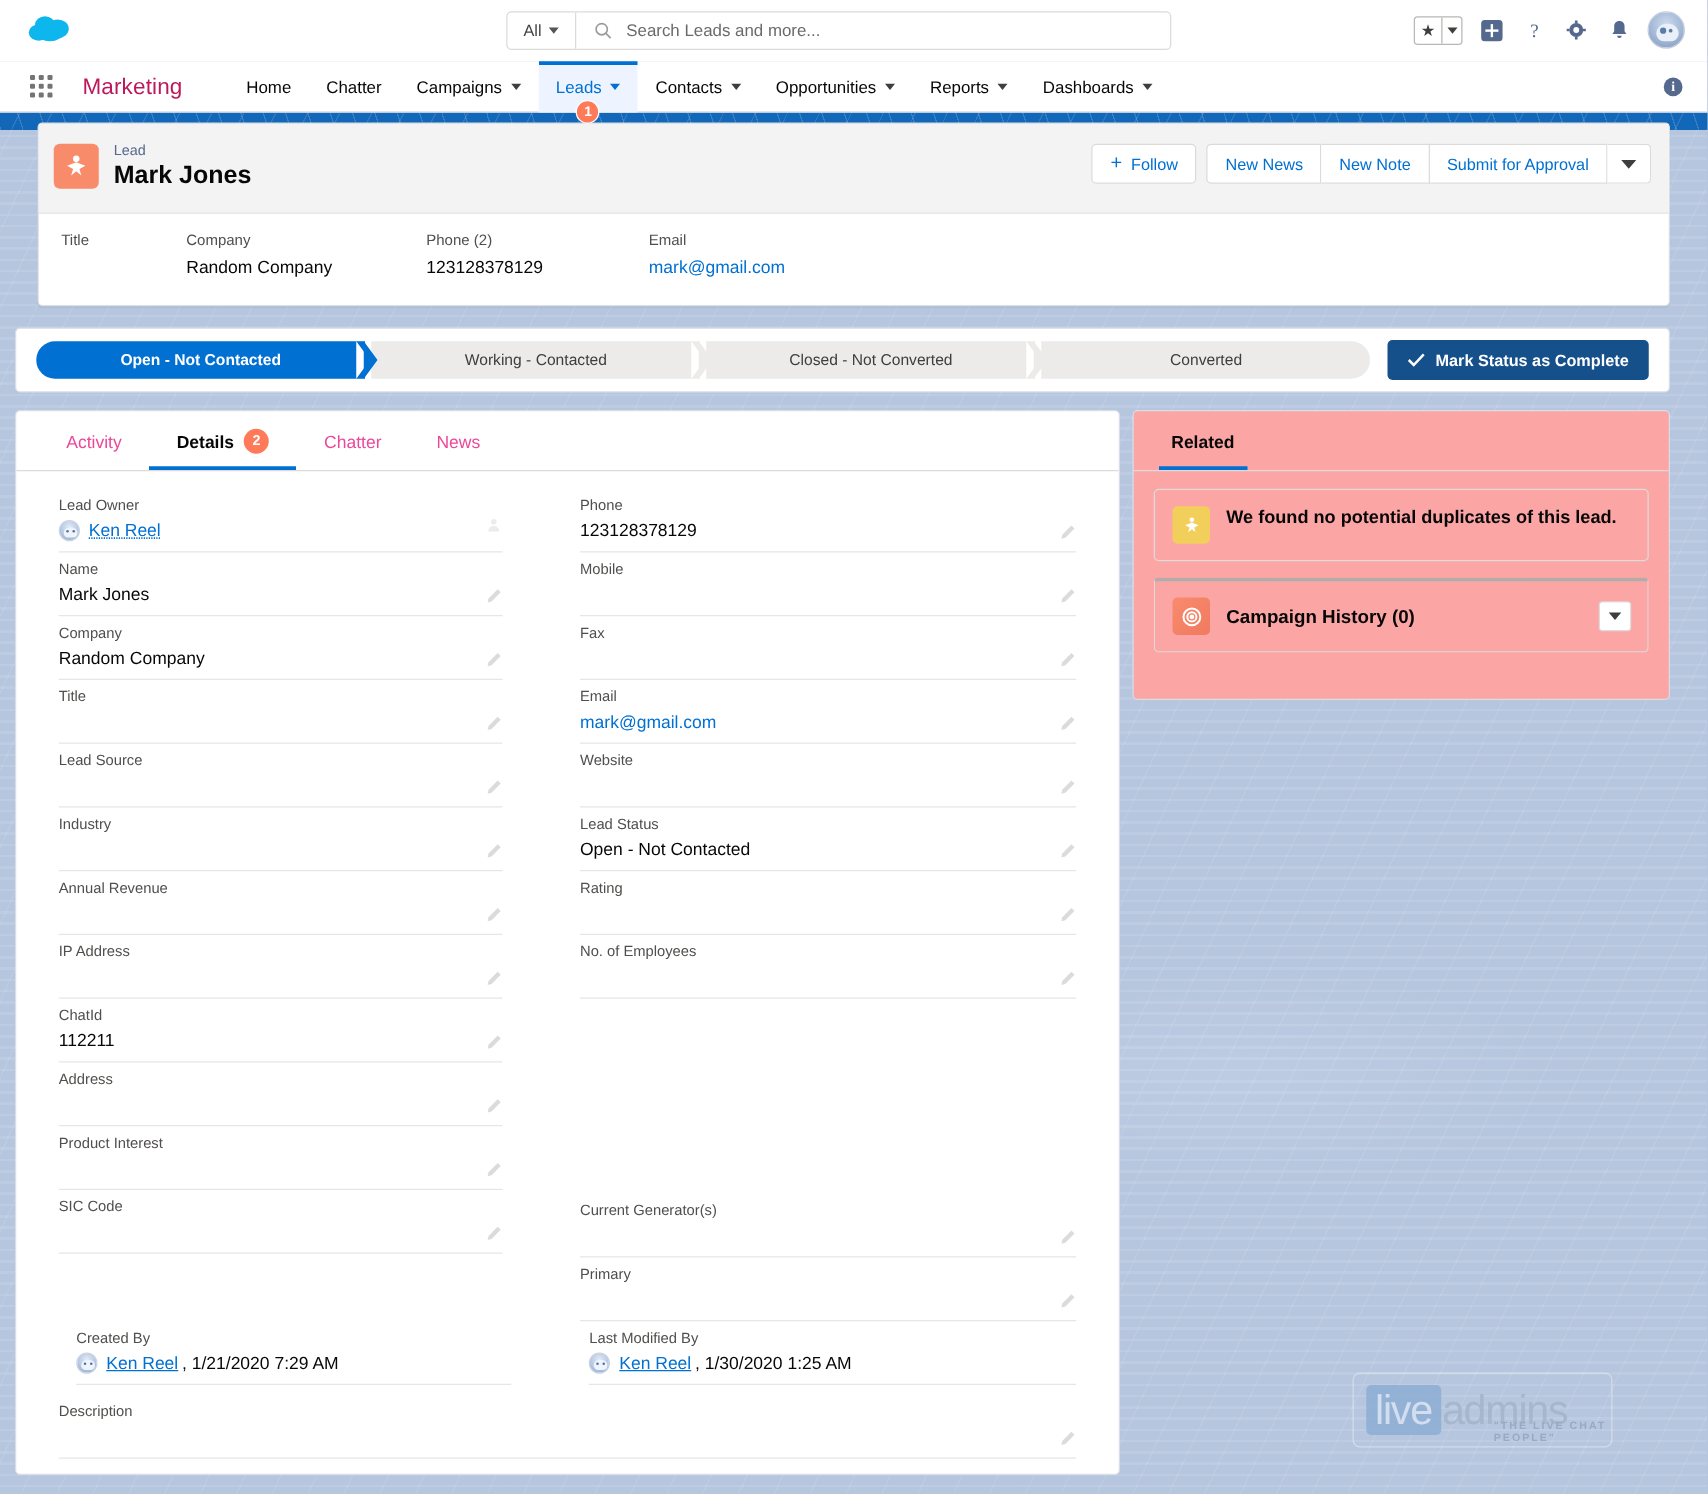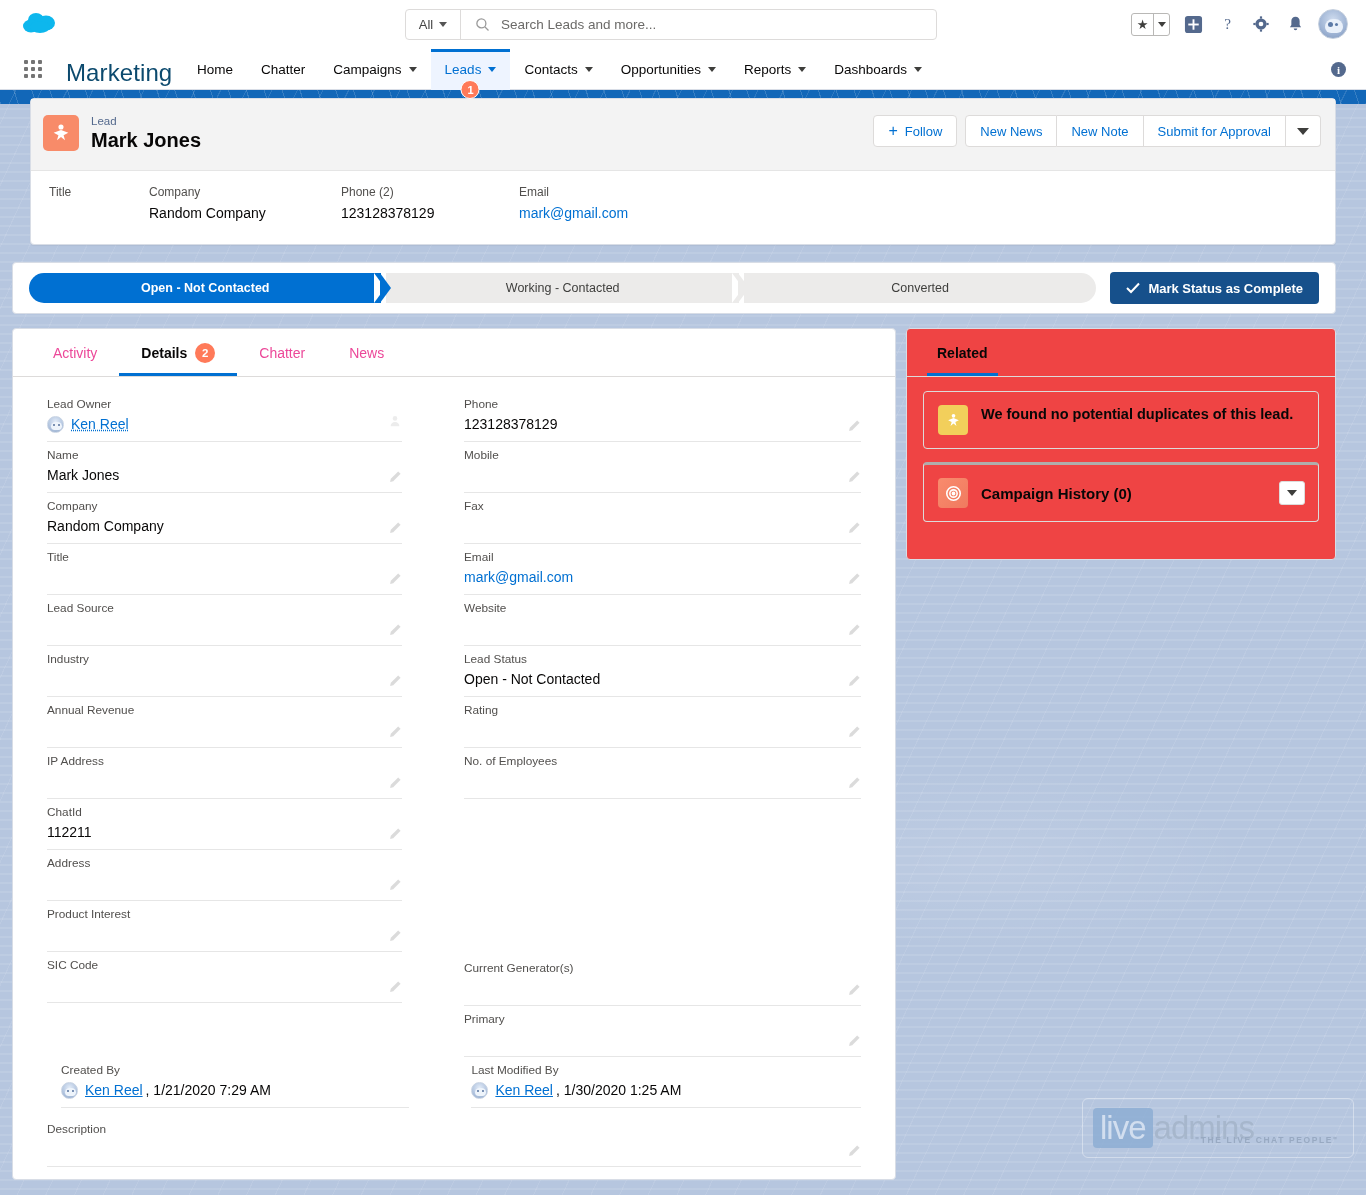--- a/index.html
+++ b/index.html
@@ -77,21 +77,21 @@
   }
 
   
   .app-nav{
     position:absolute; top:49px; left:0; width:1366px; height:41px;
     background:#ffffff; border-bottom:1px solid #d8dde6; z-index:10;
   }
   .waffle{ position:absolute; left:24px; top:11px; width:22px; height:20px;
     display:grid; grid-template-columns:repeat(3,4px); grid-template-rows:repeat(3,4px); gap:3px; cursor:pointer;}
   .waffle i{ display:block;width:4px;height:4px;background:#747474;border-radius:1px; }
-  .app-name{ position:absolute; left:66px; top:10px; font-size:24px; color:#0c4a6e; font-weight:400; letter-spacing:.1px;}
+  .app-name{ position:absolute; left:66px; top:10px; font-size:18px; color:#be185d; font-weight:400; letter-spacing:.1px;}
   .nav-items{ position:absolute; left:183px; top:0; height:41px; display:flex; align-items:stretch; }
   .nav-item{
     display:flex; align-items:center; gap:7px; padding:0 14px; font-size:13.5px;
     color:#080707; cursor:pointer; position:relative; height:41px;
   }
   .nav-item.active{ background:#eef4ff; box-shadow: inset 0 3px 0 0 #0070d2; color:#0070d2;}
   .nav-caret{ width:0;height:0;border-left:4.5px solid transparent;border-right:4.5px solid transparent;border-top:5.5px solid #3e3e3c; }
   .nav-item.active .nav-caret{ border-top-color:#0070d2; }
   .nav-badge{
     position:absolute; left:50%; transform:translateX(-50%); bottom:-9px;
@@ -227,21 +227,21 @@
   .plain-link{ color:#0070d2; text-decoration:underline; font-size:14px; }
   .spacer-field{ min-height:48px; border:0; }
   .spacer-tall{ height:156px; }
 
   .bottom-fields{ padding:0 34px; display:flex; }
   .desc-block{ padding:8px 34px 0 34px; }
 
   
   .related-card{
     position:absolute; left:906px; top:328px; width:430px; height:232px;
-    background:#ef4444; border:1px solid #d8dde6; border-radius:4px; z-index:5;
+    background:#fca5a5; border:1px solid #d8dde6; border-radius:4px; z-index:5;
   }
   .rel-tabs{ padding:0 20px; border-bottom:1px solid #dddbda; height:48px; display:flex; align-items:stretch; }
   .rel-tab{ display:flex;align-items:center;padding:0 10px;font-size:14px;font-weight:bold;color:#080707;
     box-shadow: inset 0 -3px 0 0 #0070d2; cursor:pointer; }
   .rel-body{ padding:14px 16px; }
   .dup-box{
     border:1px solid #dddbda; border-radius:4px; padding:13px 14px; display:flex; gap:13px; align-items:flex-start;
   }
   .dup-icon{ width:30px;height:30px;border-radius:4px;background:#f2cf5b;display:flex;align-items:center;justify-content:center;flex:none;}
   .dup-text{ font-size:14.5px; font-weight:bold; color:#080707; line-height:19px; }
@@ -253,21 +253,21 @@
     background:linear-gradient(135deg,#f98b6d,#f07a5f); display:flex;align-items:center;justify-content:center;flex:none;}
   .camp-title{ font-size:15px; font-weight:bold; color:#080707; }
   .camp-caret{
     position:absolute; right:13px; top:50%; transform:translateY(-50%);
     width:26px;height:24px;border:1px solid #dddbda;border-radius:3px;
     display:flex;align-items:center;justify-content:center; cursor:pointer; background:#fff;
   }
 
   
   .watermark{
-    position:absolute; left:1082px; top:1098px; width:272px; height:60px; z-index:4;
+    position:absolute; left:1082px; top:1098px; width:208px; height:60px; z-index:4;
     border:1px solid rgba(255,255,255,.45); border-radius:6px;
     display:flex; align-items:center; padding-left:10px; opacity:.85;
   }
   .wm-live{
     background:#8eaed4; color:#d7e3f2; font-size:33px; padding:0 7px; border-radius:4px;
     font-weight:400; letter-spacing:-1px; line-height:40px;
   }
   .wm-admins{ color:#a4b4c9; font-size:33px; letter-spacing:-1px; line-height:40px; margin-left:1px; }
   .wm-tag{
     position:absolute; left:112px; top:36px; font-size:8.5px; color:#93a5bd; letter-spacing:1.6px; font-weight:bold;
@@ -444,20 +444,23 @@
 
 <div class="path-card">
   <div class="path" id="path-steps">
       <div class="step">
         <span>Open - Not Contacted</span>
       </div>
       <div class="step">
         <span>Working - Contacted</span>
       </div>
       <div class="step">
+        <span>Closed - Not Converted</span>
+      </div>
+      <div class="step">
         <span>Converted</span>
       </div>
     </div>
   <button class="mark-complete">
     <svg width="14" height="12" viewBox="0 0 14 12">
         <polyline points="1,6 5,10 13,1.5" fill="none" stroke="#fff" stroke-width="2"></polyline>
       </svg>
     <span>Mark Status as Complete</span>
   </button>
 </div>

